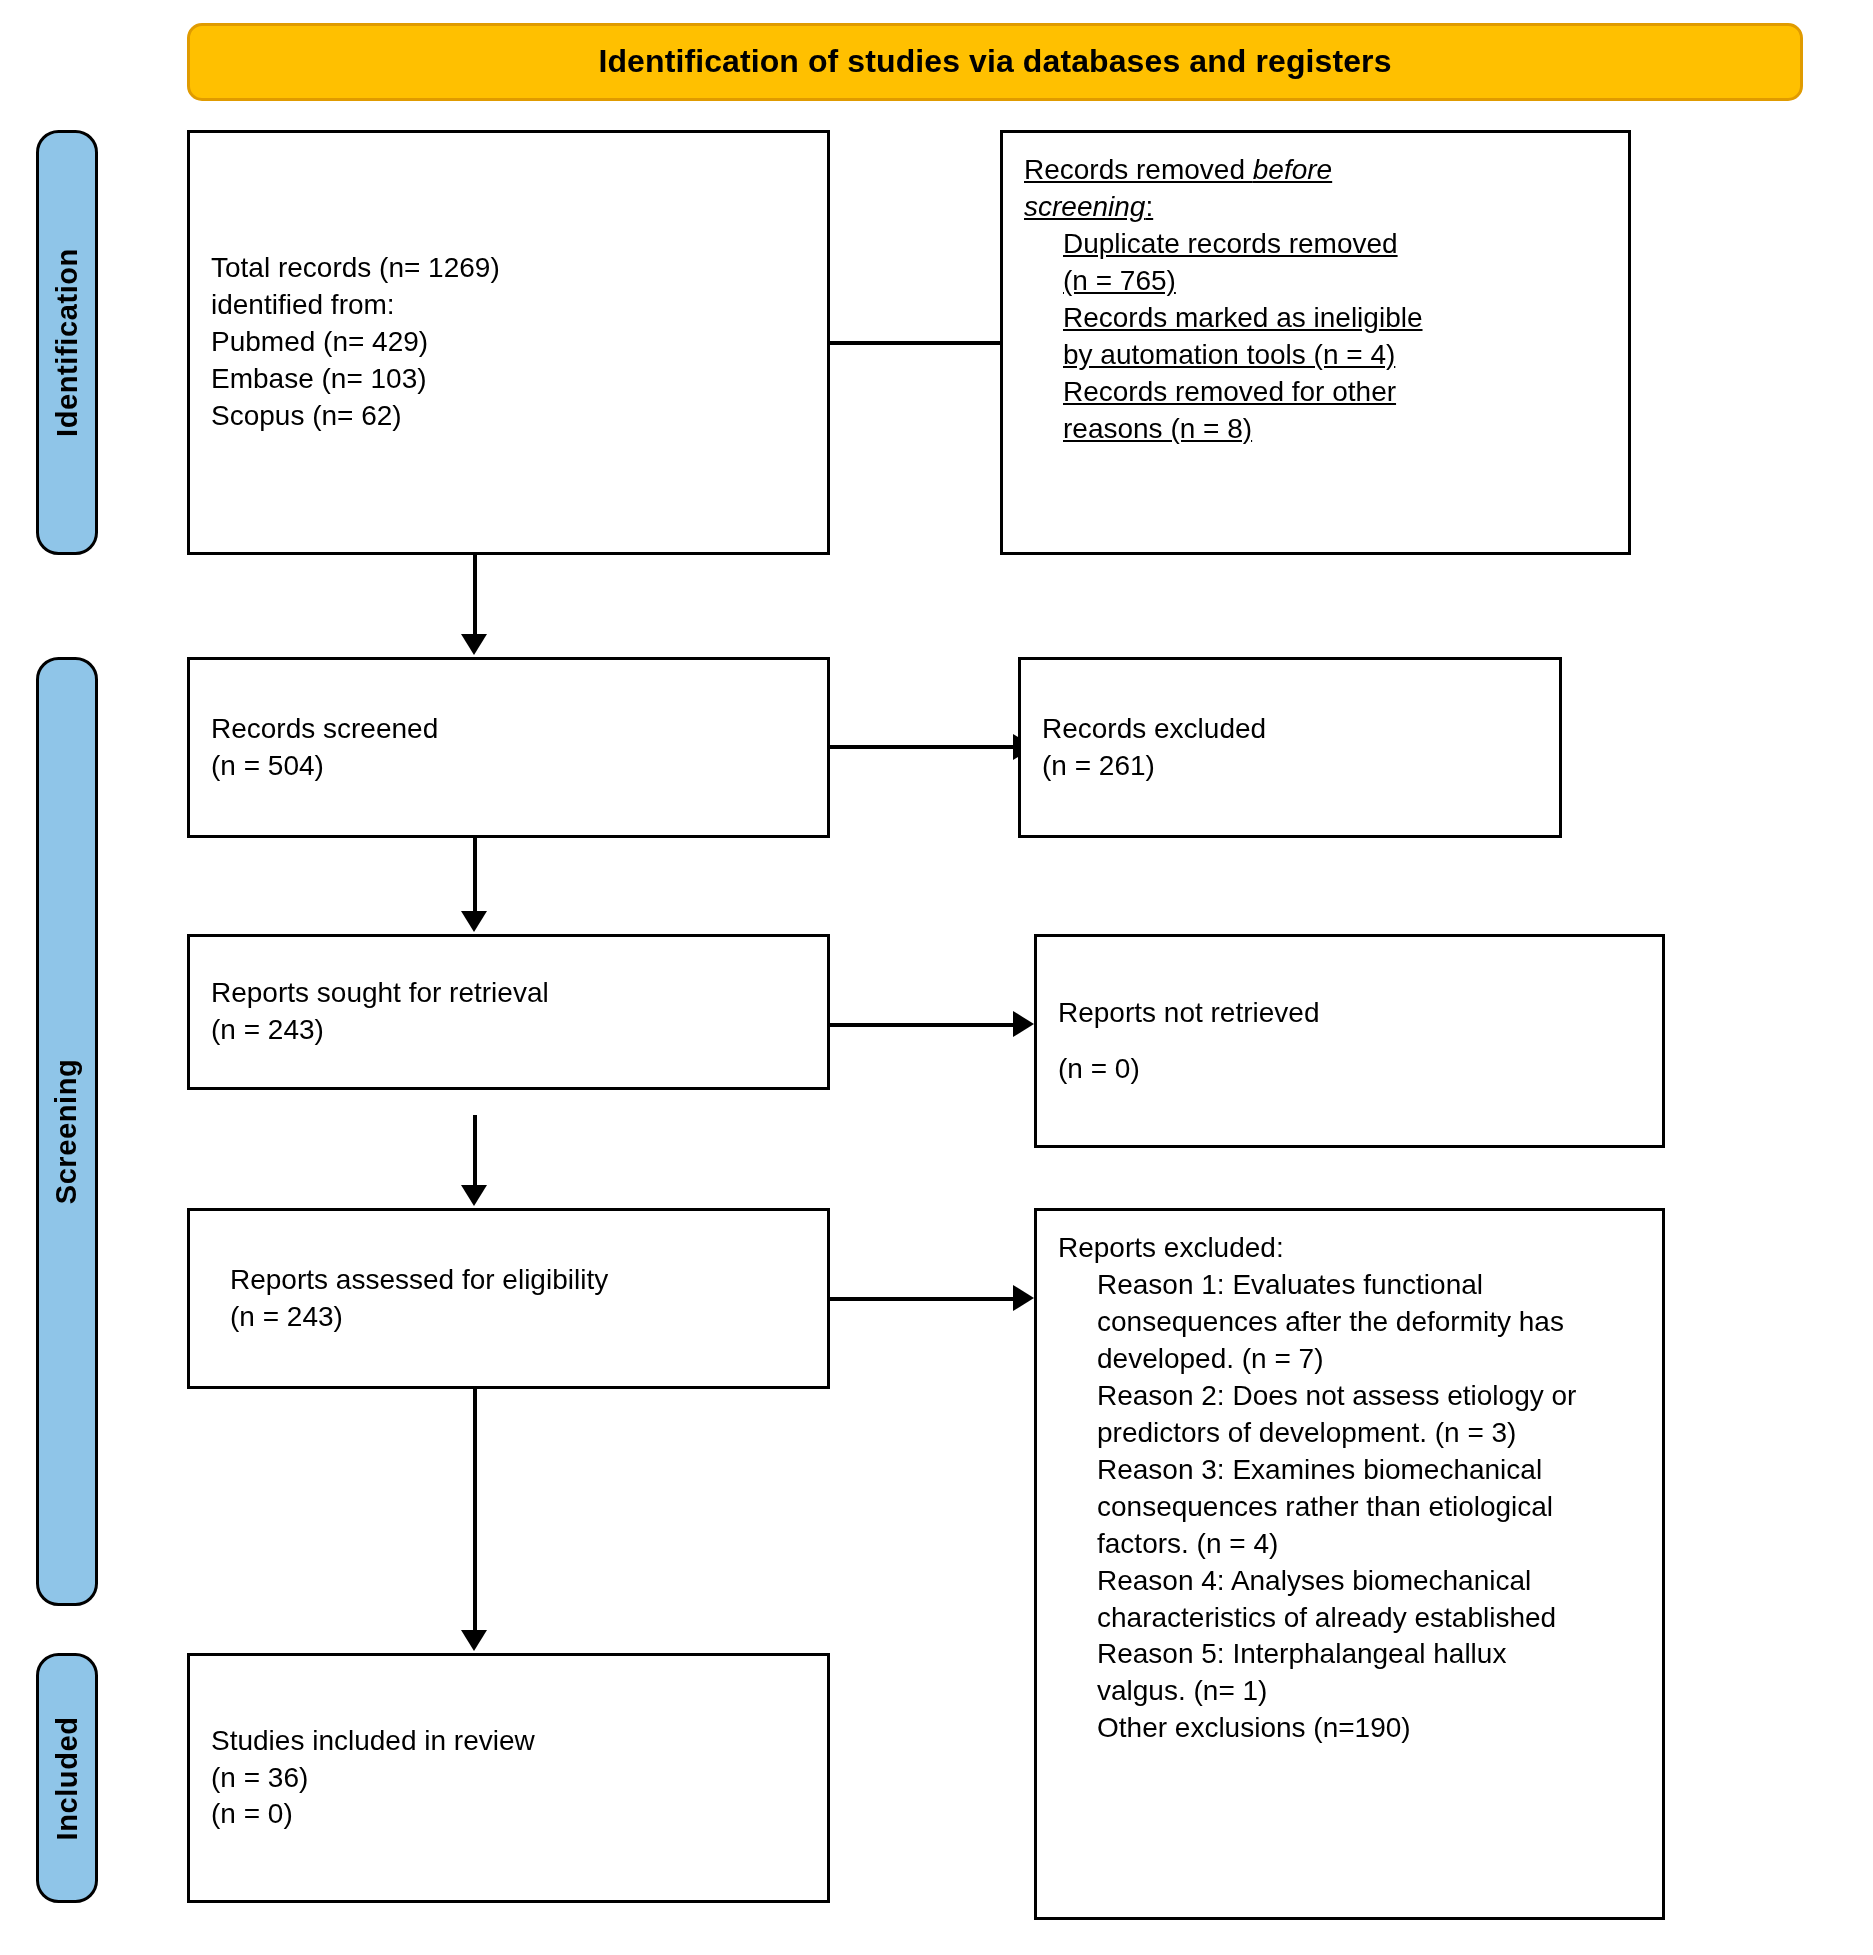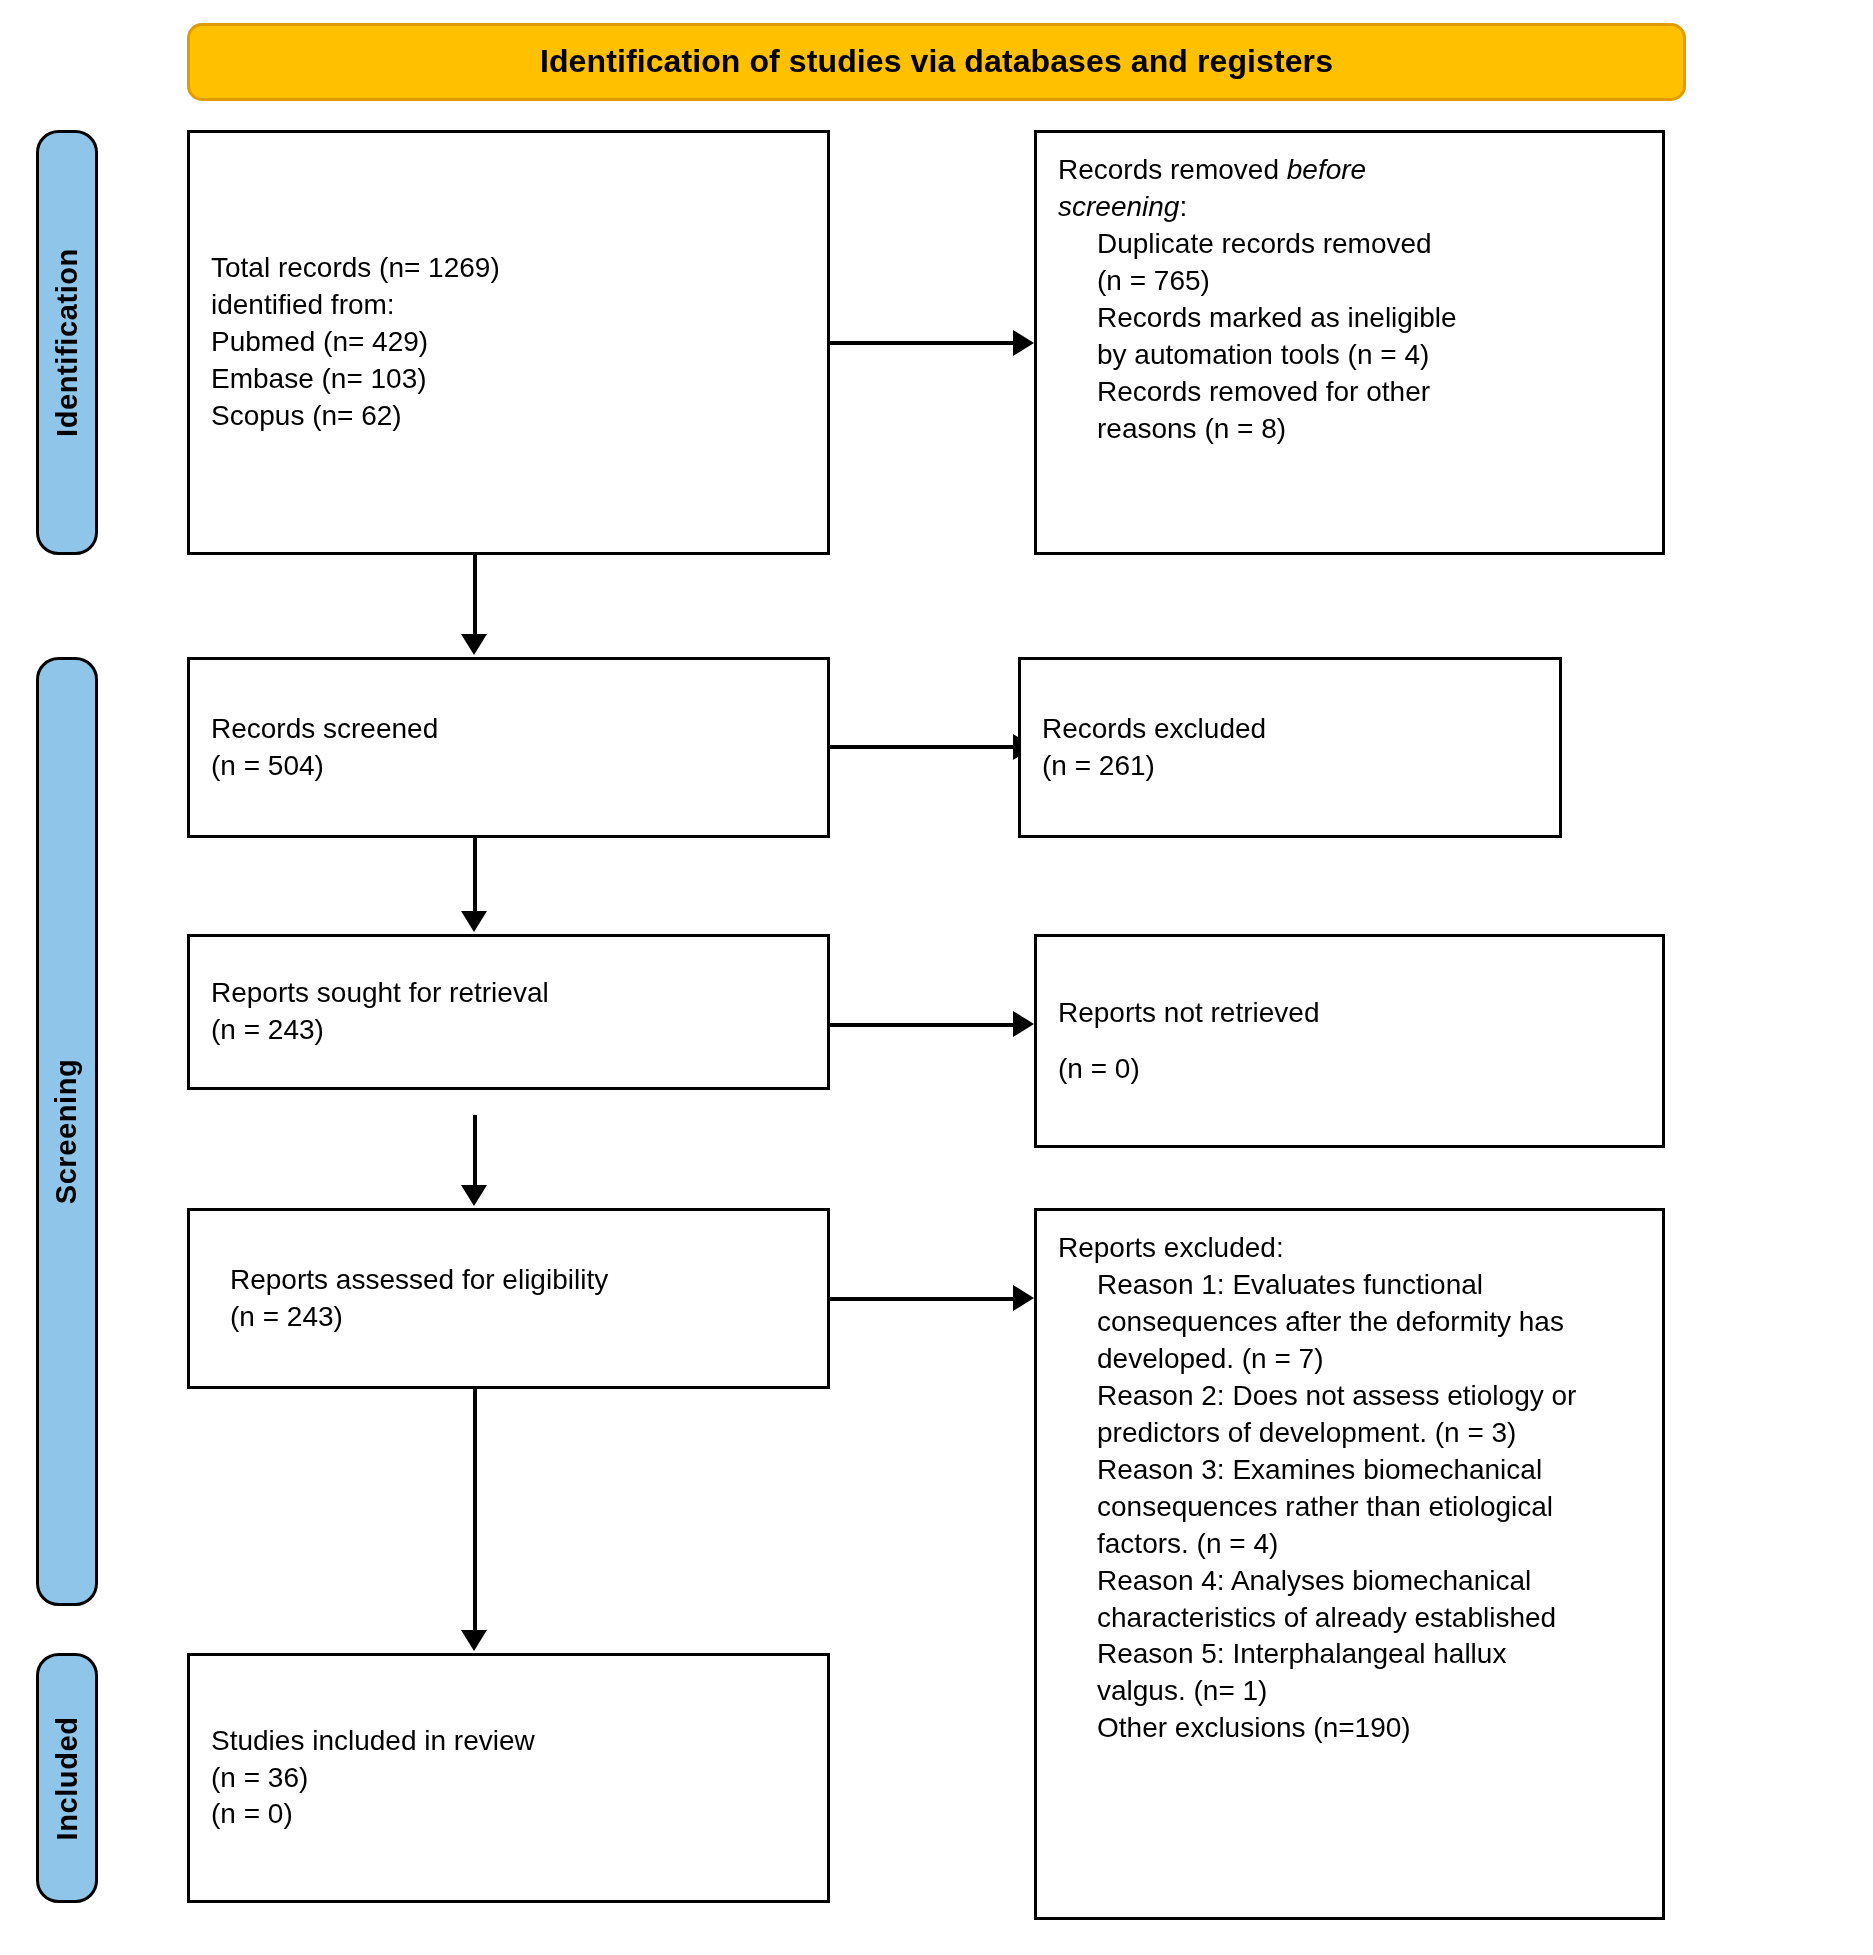--- a/index.html
+++ b/index.html
@@ -16,21 +16,21 @@
     height: 1955px;
     background: #ffffff;
     overflow: hidden;
   }
 
   
   .banner {
     position: absolute;
     left: 187px;
     top: 22.5px;
-    width: 1499px;
+    width: 1616px;
     height: 78px;
     background: #FFC000;
     border: 3.1px solid #E09B00;
     border-radius: 15px;
     box-sizing: border-box;
     display: flex;
     align-items: center;
     justify-content: center;
   }
   .banner-title {
@@ -142,21 +142,21 @@
     <div class="box-line">Total records (n= 1269)</div>
     <div class="box-line">identified from:</div>
     <div class="box-line">Pubmed (n= 429)</div>
     <div class="box-line">Embase (n= 103)</div>
     <div class="box-line">Scopus (n= 62)</div>
   </div>
 
   <div class="h-line" style="left:830px; top:341px; width:185px;"></div>
   <div class="arrow-right" style="left:1013px; top:330px;"></div>
 
-  <div class="box topalign" style="left:1034px; top:130px; width:631px; height:425px;">
+  <div class="box topalign" style="left:1000px; top:130px; width:631px; height:425px;text-decoration:underline;">
     <div class="box-line"><span>Records removed </span><span class="ital-word">before</span></div>
     <div class="box-line"><span class="ital-word">screening</span><span>:</span></div>
     <div class="box-line indent">Duplicate records removed</div>
     <div class="box-line indent">(n = 765)</div>
     <div class="box-line indent">Records marked as ineligible</div>
     <div class="box-line indent">by automation tools (n = 4)</div>
     <div class="box-line indent">Records removed for other</div>
     <div class="box-line indent">reasons (n = 8)</div>
   </div>
 

